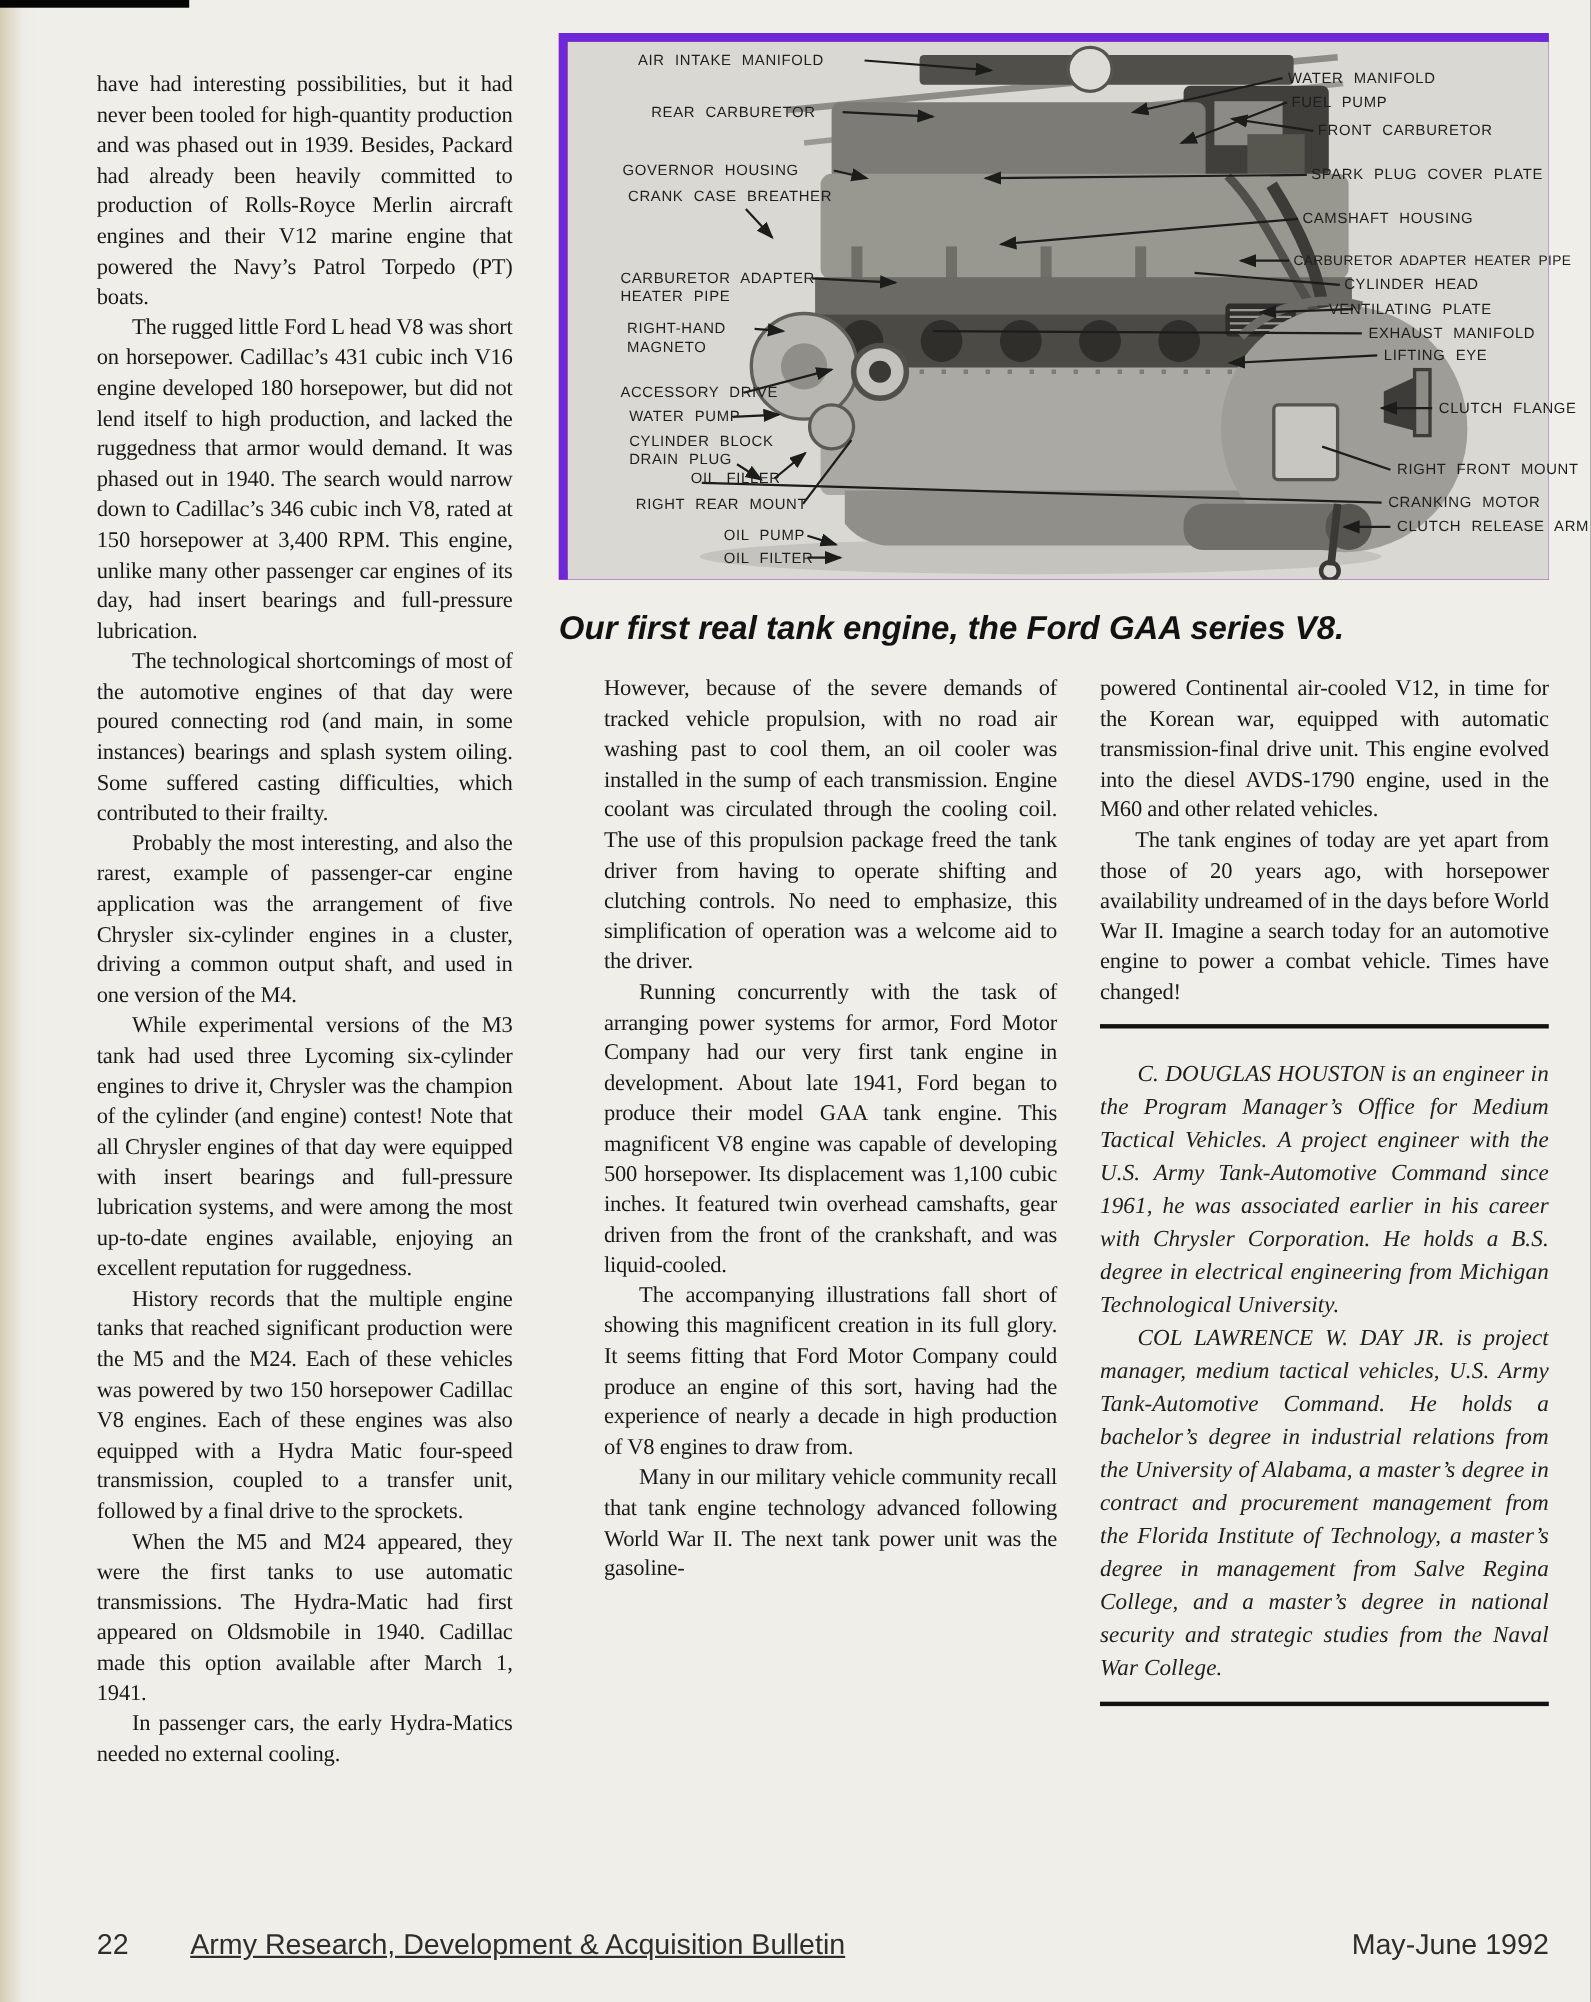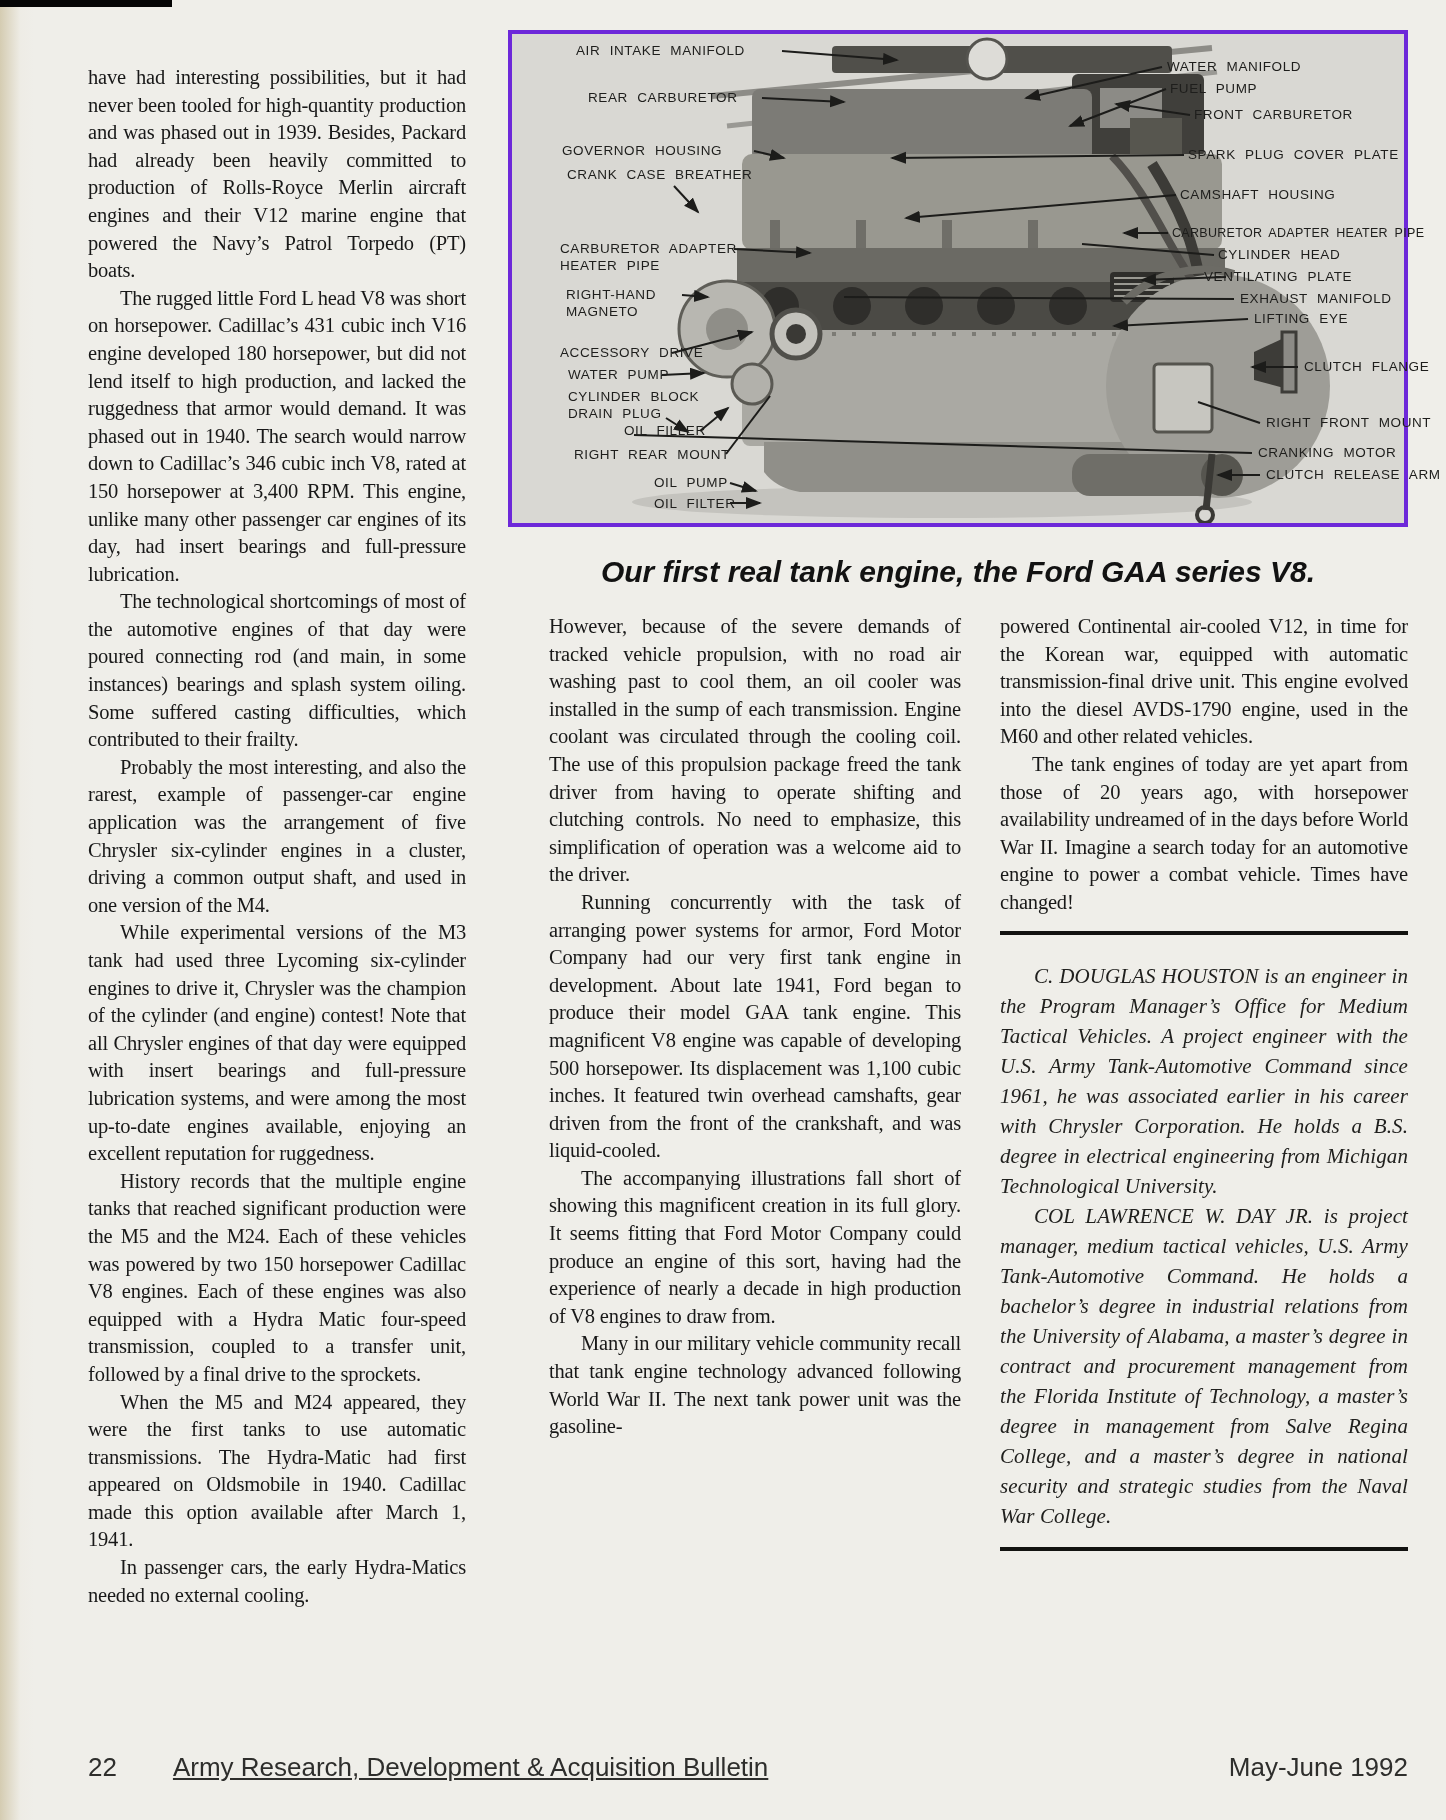--- a/index.html
+++ b/index.html
@@ -22,33 +22,33 @@
   .par{
     margin:0; text-align:justify;
     font-size:20.5px; line-height:27.6px; letter-spacing:-0.2px;
   }
   .par.indent{ text-indent:32px; }
 
   
   .figure{ position:absolute; left:508px; top:30px; width:900px; margin:0; }
   .figure-box{
     position:relative; width:900px; height:497px; box-sizing:border-box;
-    border:4px solid #6d28d9; background:#ef4444;
+    border:8px solid #6d28d9; background:#ef4444;
   }
   .figure-box svg{ position:absolute; left:0; top:0; }
   .lbl{
     position:absolute; white-space:nowrap;
     font-family:"Liberation Sans", sans-serif;
     font-size:13.5px; letter-spacing:0.6px; word-spacing:5px;
     line-height:17px; color:#1e1e1c;
   }
   .lbl.wrap{ white-space:normal; }
   .lbl.sm{ font-size:12.5px; letter-spacing:0.3px; word-spacing:3px; }
   .caption{
-    margin-top:28px; text-align:center;
+    margin-top:28px; text-align:left;
     font-family:"Liberation Sans", sans-serif;
     font-weight:bold; font-style:italic; font-size:30px; color:#121212;
   }
 
   
   .rule{ height:4px; background:#121210; border:0; }
   .rule.top{ margin-top:14px; }
   .rule.bottom{ margin-top:16px; }
   .bio{ margin-top:26px; }
   .bio-par{

